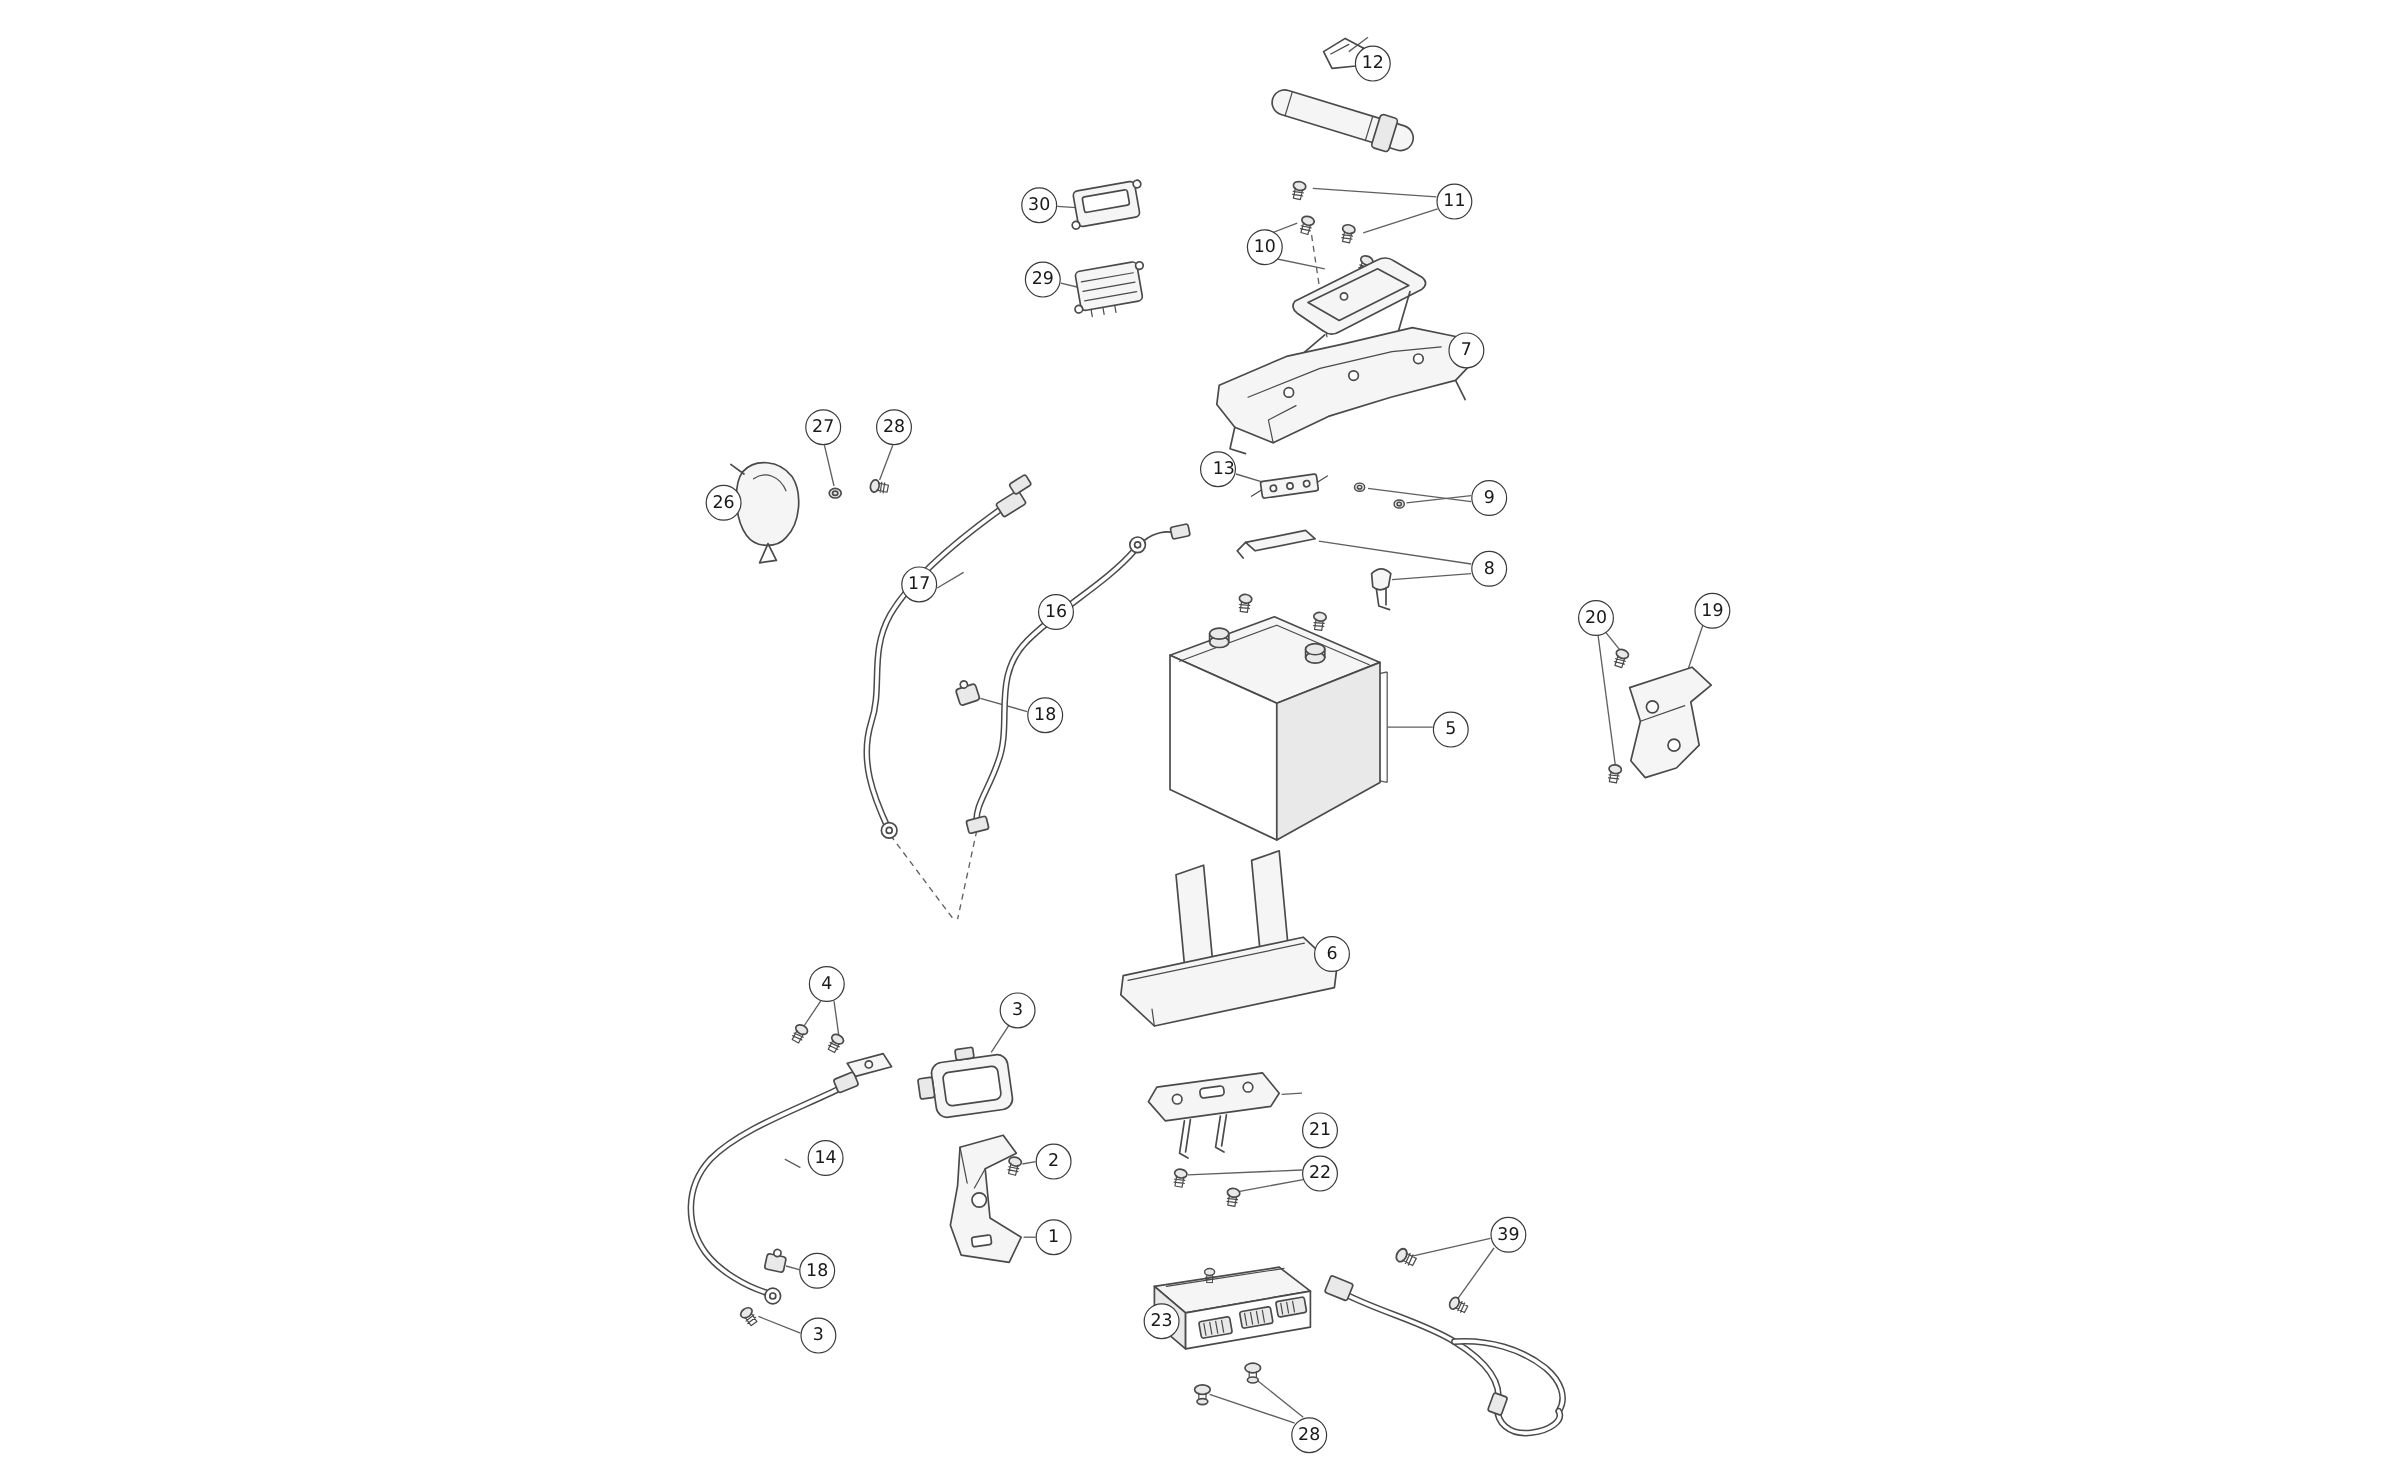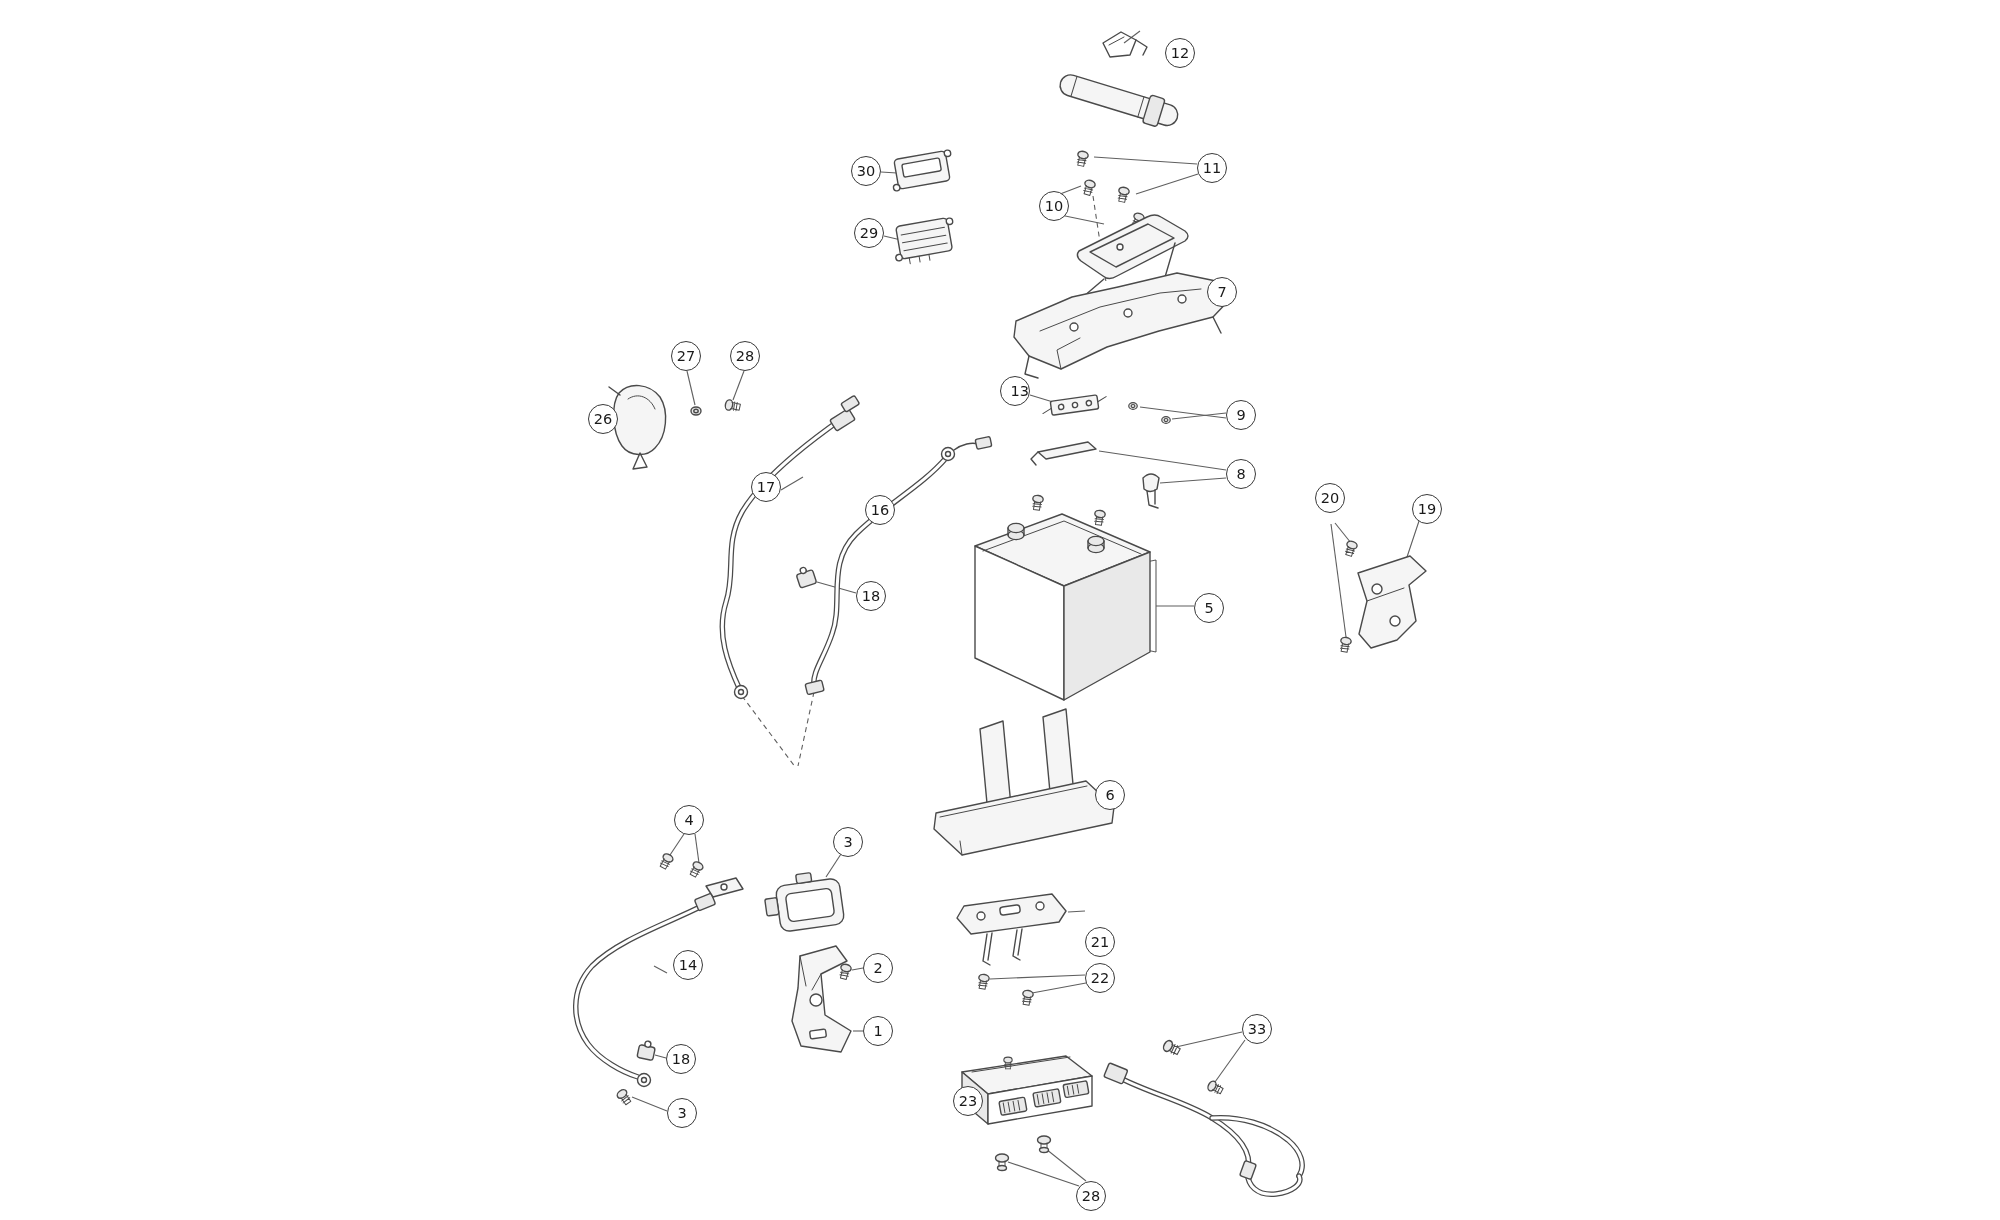--- a/index.html
+++ b/index.html
@@ -314,21 +314,21 @@
       <path class="tubeO" d="M1212,1118 C1240,1116 1268,1124 1288,1140 C1301,1151 1306,1165 1299,1176"></path>
       <path class="tubeI" d="M1212,1118 C1240,1116 1268,1124 1288,1140 C1301,1151 1306,1165 1299,1176"></path>
       <path class="tubeO" d="M1248,1170 C1246,1186 1258,1196 1276,1194 C1292,1192 1303,1184 1299,1176"></path>
       <path class="tubeI" d="M1248,1170 C1246,1186 1258,1196 1276,1194 C1292,1192 1303,1184 1299,1176"></path>
       <rect class="ln fb" x="1106" y="1066" width="20" height="15" rx="2" transform="rotate(22 1116 1073)"></rect>
       <rect class="ln fb" x="1240" y="1164" width="16" height="12" rx="2" transform="rotate(-70 1248 1170)"></rect>
     </g>
   </svg>
 
   <div id="callout-layer">
-      <div class="callout" style="left: 1180px; top: 18px; margin-top: 20px;">
+      <div class="callout" style="left: 1144px; top: 18px; margin-top: 20px;">
     <span>12</span>
   </div>
       <div class="callout" style="left: 866px; top: 171px;">
     <span>30</span>
   </div>
       <div class="callout" style="left: 1212px; top: 168px;">
     <span>11</span>
   </div>
       <div class="callout" style="left: 1027px; top: 206px; margin-left: 12px;">
     <span>10</span>
@@ -353,21 +353,21 @@
   </div>
       <div class="callout" style="left: 603px; top: 419px;">
     <span>26</span>
   </div>
       <div class="callout" style="left: 1241px; top: 474px;">
     <span>8</span>
   </div>
       <div class="callout" style="left: 766px; top: 487px;">
     <span>17</span>
   </div>
-      <div class="callout" style="left: 1330px; top: 498px;">
+      <div class="callout" style="left: 1330px; top: 515px;">
     <span>20</span>
   </div>
       <div class="callout" style="left: 1427px; top: 509px;">
     <span>19</span>
   </div>
       <div class="callout" style="left: 880px; top: 510px;">
     <span>16</span>
   </div>
       <div class="callout" style="left: 871px; top: 596px;">
     <span>18</span>
@@ -390,21 +390,21 @@
       <div class="callout" style="left: 639px; top: 965px; margin-left: 34px;">
     <span>14</span>
   </div>
       <div class="callout" style="left: 878px; top: 968px;">
     <span>2</span>
   </div>
       <div class="callout" style="left: 1100px; top: 978px; text-align: center;">
     <span>22</span>
   </div>
       <div class="callout" style="left: 1257px; top: 1029px;">
-    <span>33</span>
+    <span>39</span>
   </div>
       <div class="callout" style="left: 878px; top: 1031px;">
     <span>1</span>
   </div>
       <div class="callout" style="left: 681px; top: 1059px;">
     <span>18</span>
   </div>
       <div class="callout" style="left: 968px; top: 1101px;">
     <span>23</span>
   </div>

